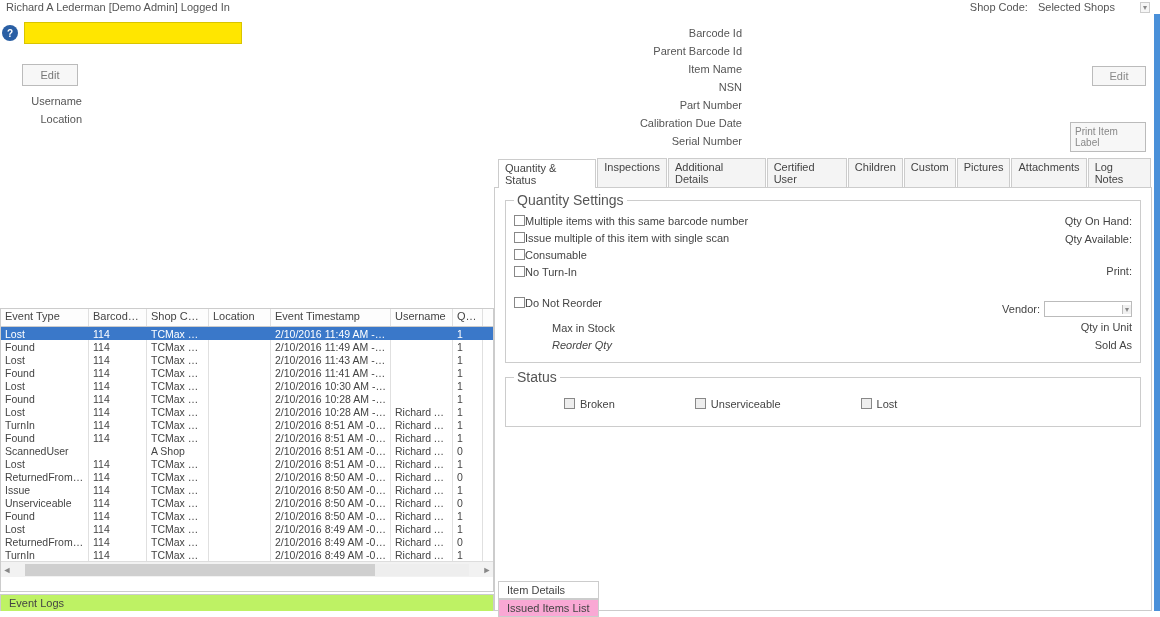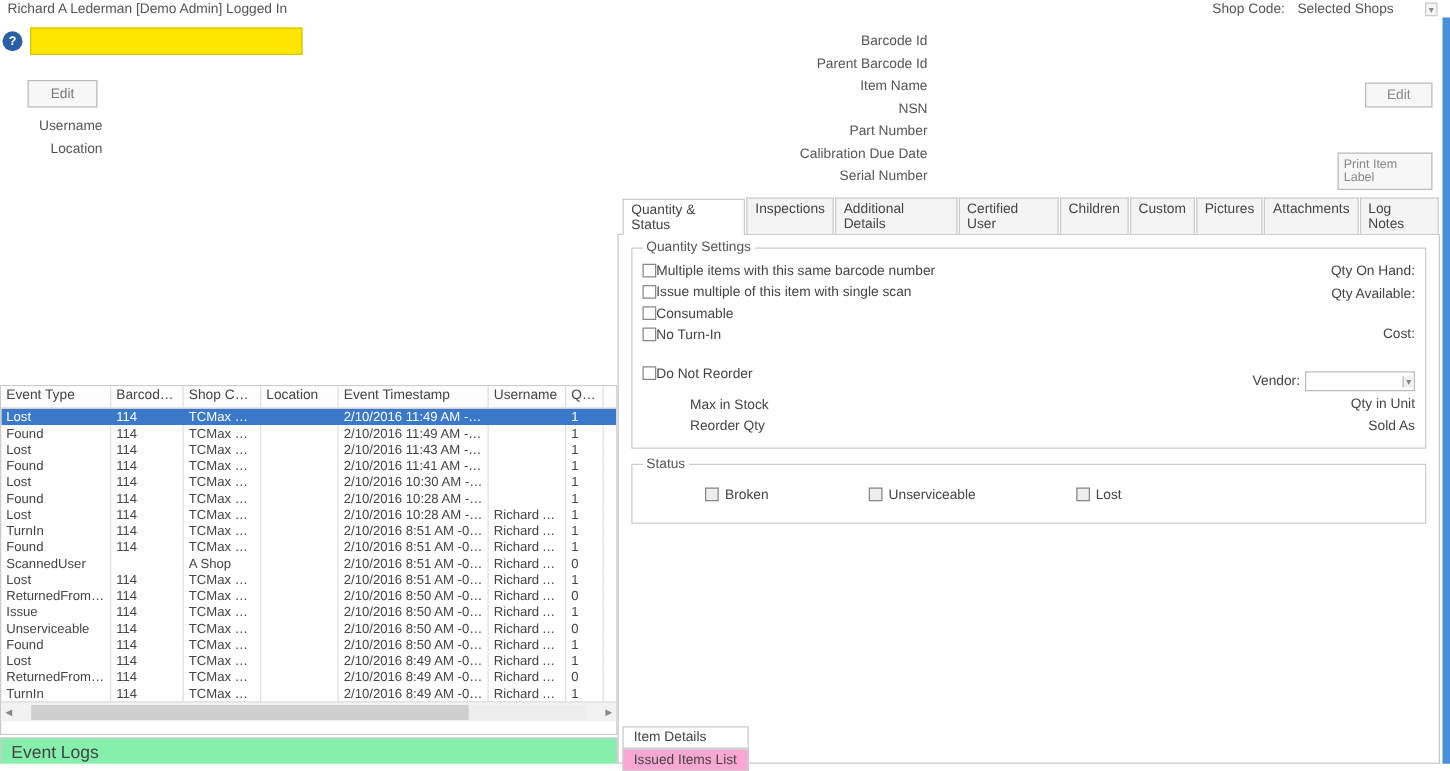--- a/index.html
+++ b/index.html
@@ -29,37 +29,37 @@
   .col-et { width:88px; } .col-bi { width:58px; } .col-sc { width:62px; } .col-lc { width:62px; } .col-ts { width:120px; } .col-un { width:62px; } .col-qn { width:30px; }
   .ev-body { overflow:hidden; height:234px; }
   .ev-row { display:flex; height:13px; font-size:10.5px; color:#444; }
   .ev-row.sel { background:#3a78c9; color:#fff; }
   .ev-row.sel div { border-right-color:#3a78c9; }
   .hscroll { height:16px; background:#f2f2f2; border-top:1px solid #ddd; display:flex; align-items:center; }
   .hscroll .track { flex:1; height:12px; background:#eee; position:relative; margin:0 12px; }
   .hscroll .thumb { position:absolute; left:0; width:350px; height:12px; background:#cfcfcf; }
   .hscroll .arr { width:12px; text-align:center; color:#888; font-size:9px;}
 
-  .bottom-tab { border:1px solid #ccc; border-bottom:none; display:inline-block; padding:2px 8px; font-size:14px; margin-top:2px; background:#86efac; }
+  .bottom-tab { border:1px solid #ccc; border-bottom:none; display:inline-block; padding:2px 8px; font-size:11px; margin-top:2px; background:#bef264; }
 
   
   .item-fields { padding:10px 4px 4px 4px; }
   .item-row { display:flex; align-items:center; height:18px; }
   .item-row .rlbl { width:250px; text-align:right; padding-right:6px; color:#555; }
   .btn { border:1px solid #bbb; background:#f7f7f7; color:#888; font-size:11px; padding:3px 16px; display:inline-flex; align-items:center; justify-content:center; }
   #btn-edit-right { position:absolute; right:14px; top:66px; width:54px; }
   #btn-print { position:absolute; right:14px; top:122px; width:76px; font-size:10px; padding:3px 4px;}
 
   .tabs { display:flex; margin-top:4px; border-bottom:1px solid #ccc; padding-left:4px; }
   .tab { border:1px solid #ccc; border-bottom:none; padding:2px 6px; font-size:11px; margin-right:1px; background:#f4f4f4; }
   .tab.active { background:#fff; position:relative; top:1px; }
 
   .qs-panel { border-left:1px solid #ccc; border-right:1px solid #ccc; border-bottom:1px solid #ccc; padding:4px 10px 8px 10px; flex:1; }
   fieldset { border:1px solid #ccc; padding:4px 8px 8px 8px; margin-bottom:6px; }
-  legend { font-size:11px; color:#555; padding:0 3px; }
+  legend { font-size:14px; color:#555; padding:0 3px; }
   .qs-grid { display:flex; }
   .qs-left { flex:1; }
   .qs-right { width:180px; }
   .chk-row { display:flex; align-items:center; gap:0; height:17px; }
   .chk { width:11px; height:11px; border:1px solid #888; display:inline-block; }
   .kv { display:flex; justify-content:flex-end; align-items:center; height:18px; gap:4px; }
   .kv .k { text-align:right; }
   .vendor-sel { border:1px solid #bbb; width:88px; height:16px; display:inline-flex; justify-content:flex-end; align-items:center; }
   .vendor-sel .ar { font-size:8px; color:#888; border-left:1px solid #bbb; padding:0 2px; background:#f0f0f0; }
 
@@ -350,34 +350,34 @@
               </div>
             <div style="height:14px"></div>
             <div class="chk-row">
                 <span class="chk"></span>
                 <span>Do Not Reorder</span>
               </div>
             <div style="height:8px"></div>
             <div class="chk-row" style="padding-left:38px;">
                 <span>Max in Stock</span>
               </div>
-            <div class="chk-row" style="padding-left:38px;">
+            <div class="chk-row" style="padding-left:38px;font-style:italic;">
                 <span>Reorder Qty</span>
               </div>
           </div>
           <div class="qs-right">
             <div class="kv">
                 <span class="k">Qty On Hand:</span>
               </div>
             <div class="kv">
                 <span class="k">Qty Available:</span>
               </div>
             <div style="height:14px"></div>
             <div class="kv">
-                <span class="k">Cost:</span>
+                <span class="k">Print:</span>
               </div>
             <div style="height:20px"></div>
             <div class="kv">
                 <span class="k">Vendor:</span>
               <span class="vendor-sel">
                   <span class="ar">▾</span>
                 </span>
             </div>
             <div class="kv">
                 <span class="k">Qty in Unit</span>

